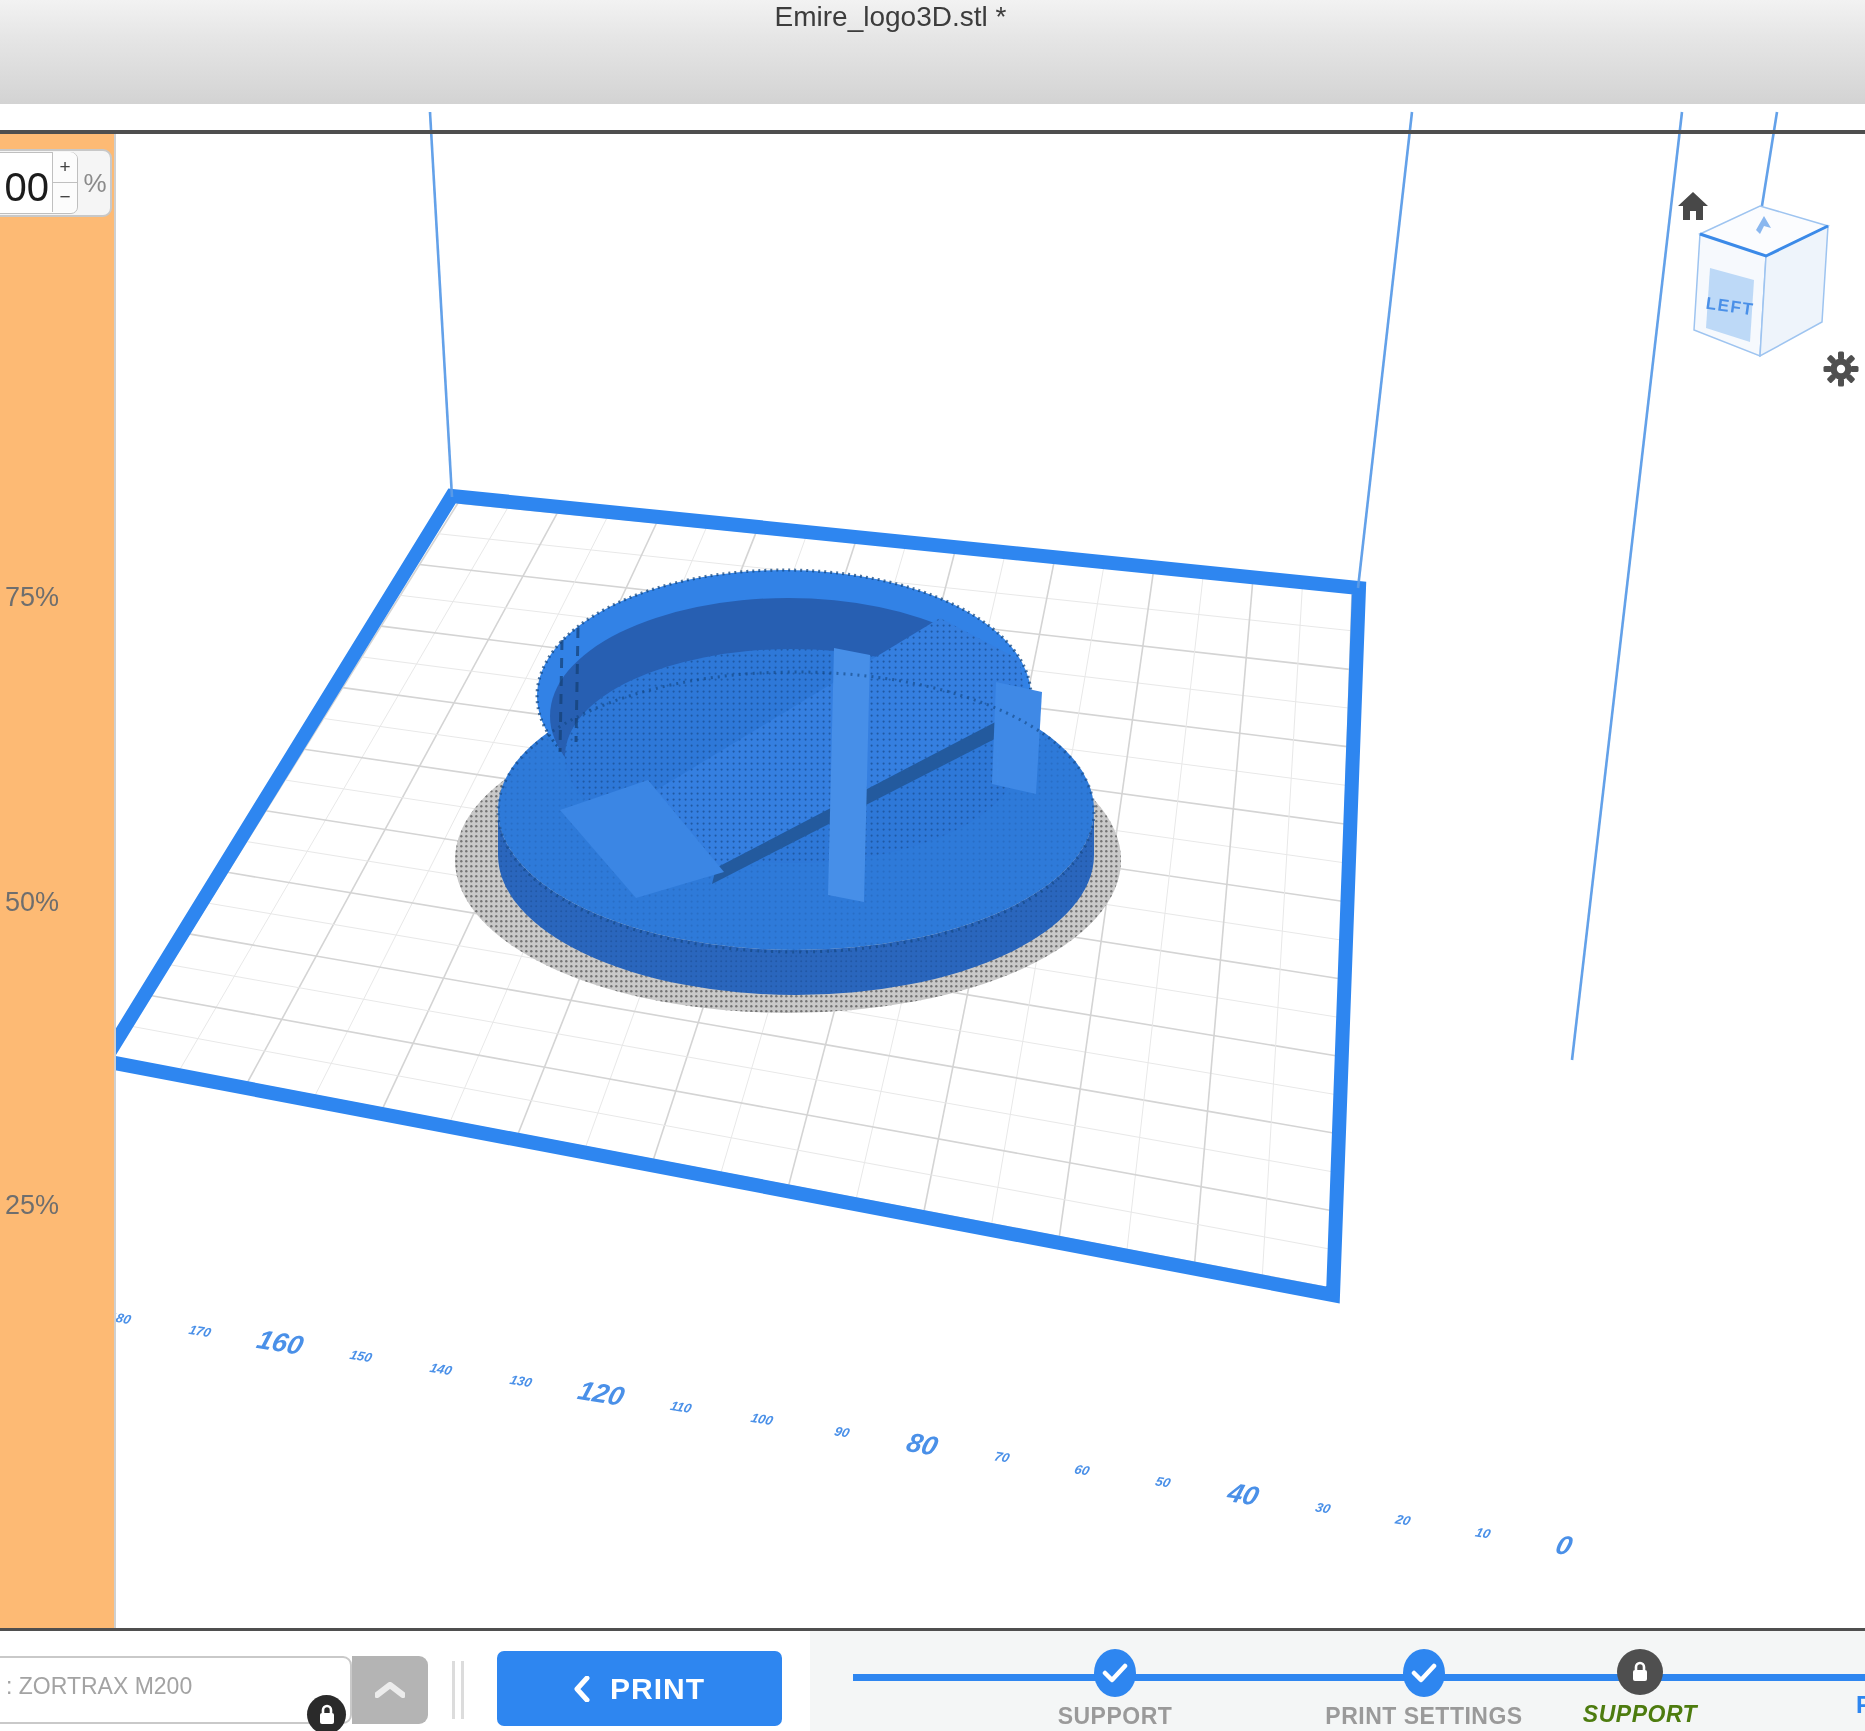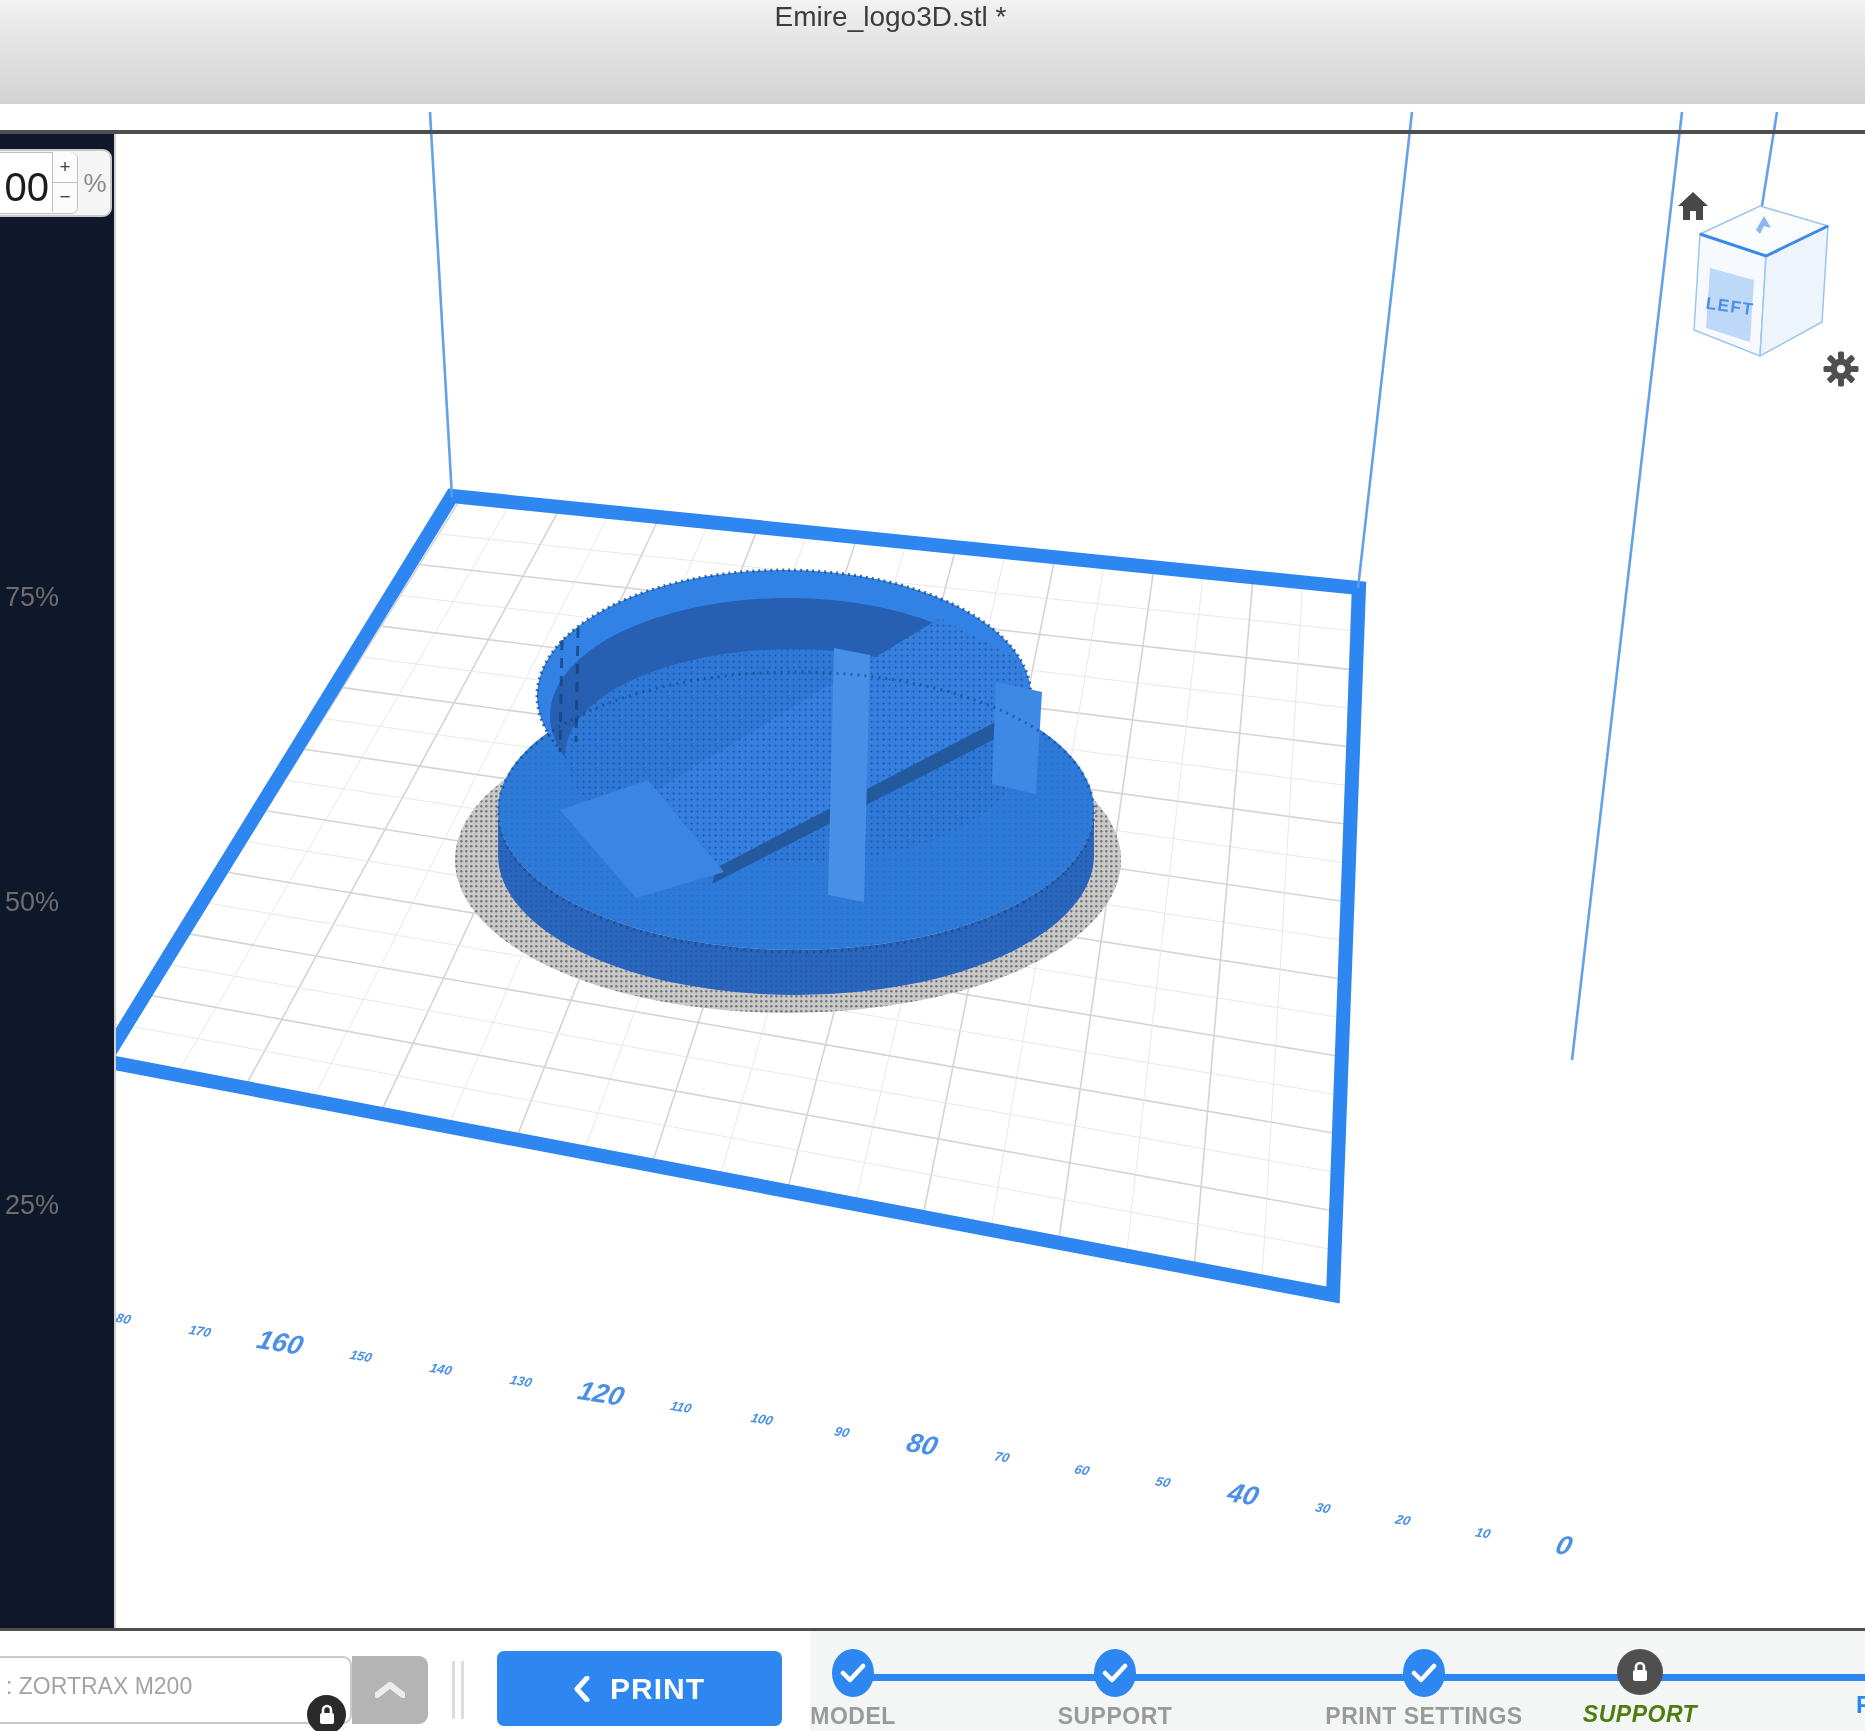--- a/index.html
+++ b/index.html
@@ -16,21 +16,21 @@
   .titlebar .title{
     position:absolute;top:0;left:0;width:100%;text-align:center;
     transform:translateX(-42px);
     font-size:28px;color:#3c3c3c;line-height:34px;
   }
   .title-divider{position:absolute;left:0;top:130px;width:1865px;height:4px;background:#4e4e4e;z-index:6;}
 
   
   .left-panel{
     position:absolute;left:0;top:134px;width:114px;height:1548px;z-index:4;
-    background:#0f172a;border-right:2px solid #cfcfcf;
+    background:#fdba74;border-right:2px solid #cfcfcf;
   }
   .scale-label{position:absolute;left:5px;font-size:27px;color:#6e6e6e;}
   .scale-75{top:448px;} .scale-50{top:753px;} .scale-25{top:1056px;}
 
   
   .zoom-box{
     position:absolute;left:-45px;top:149px;width:157px;height:68px;z-index:7;
     background:#f5f5f5;border:2px solid #c8c8c8;border-radius:9px;box-sizing:border-box;
   }
   .zoom-field{
@@ -298,28 +298,20 @@
 
   <div class="back-btn">
     <svg width="16" height="26">
       <polyline points="13,2 3,13 13,24" fill="none" stroke="#fff" stroke-width="5" stroke-linecap="round" stroke-linejoin="round"></polyline>
     </svg>
     <span class="back-label">PRINT</span>
   </div>
 
   <div class="stepper-line"></div>
 
-  <div class="step" style="left:853px;">
-    <div class="dot">
-      <svg width="26" height="22">
-          <polyline points="3,11 10,18 23,4" fill="none" stroke="#fff" stroke-width="4.5" stroke-linecap="round" stroke-linejoin="round"></polyline>
-        </svg>
-    </div>
-    <div class="slabel">MODEL</div>
-  </div>
 
   <div class="step" style="left:1115px;">
     <div class="dot">
       <svg width="26" height="22">
           <polyline points="3,11 10,18 23,4" fill="none" stroke="#fff" stroke-width="4.5" stroke-linecap="round" stroke-linejoin="round"></polyline>
         </svg>
     </div>
     <div class="slabel">SUPPORT</div>
   </div>
 

